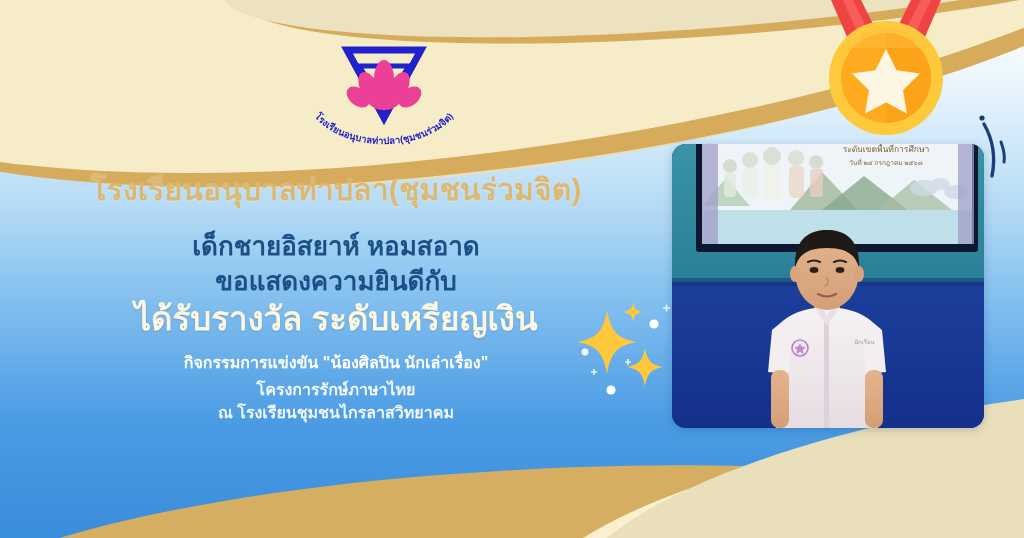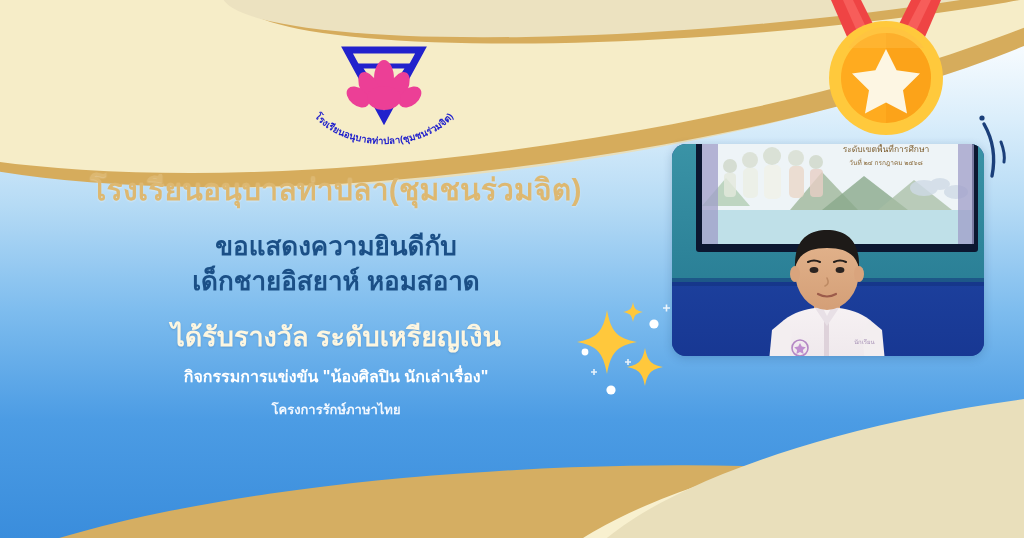--- a/index.html
+++ b/index.html
@@ -89,54 +89,53 @@
   .medal-wrap{position:absolute;left:795px;top:-6px;width:200px;height:146px;}
 
   
   .sparkles{position:absolute;left:575px;top:296px;width:120px;height:120px;}
 
   
   .swoosh{position:absolute;left:952px;top:112px;width:74px;height:70px;}
 
   
   .photo-card{
-    position:absolute;left:672px;top:144px;width:312px;height:212px;
+    position:absolute;left:672px;top:144px;width:312px;height:284px;
     border-radius:14px;overflow:hidden;
     box-shadow:0 2px 10px rgba(20,50,90,.22);
     background:#1b3f96;
   }
   .photo-card svg{display:block;}
 
   
   .text-block{position:absolute;left:0px;top:172px;width:672px;text-align:center;}
 
   .t-school{
     font-size:30px;font-weight:bold;color:#ddb871;
     letter-spacing:.2px;line-height:1.18;
     text-shadow:0 1px 2px rgba(255,255,255,.35);
   }
   .t-congrat{
     margin-top:22px;
     font-size:26px;font-weight:bold;color:#1b4f86;
     line-height:1.34;
   }
   .t-award{
-    margin-top:22px;
-    font-size:27px;font-weight:bold;color:#fdf6e0;
+    font-size:33px;font-weight:bold;color:#fdf6e0;
     line-height:1.2;
     text-shadow:0 1px 2px rgba(30,80,140,.25);
   }
   .t-activity{
     margin-top:14px;
     font-size:16px;font-weight:bold;color:#ffffff;
     line-height:1.2;
   }
   .t-detail{
-    margin-top:14px;
-    font-size:13px;color:#f2f8ff;font-weight:bold;
+    margin-top:7px;
+    font-size:16px;color:#f2f8ff;font-weight:bold;
     line-height:1.42;
   }
   .t-detail div{white-space:nowrap;}
 </style>
 </head>
 <body>
 
 <div class="stage">
 
   <div class="bg-gradient"></div>
@@ -318,23 +317,24 @@
         <path d="M88 12 h7 M91.5 8.5 v7"></path>
         <path d="M16 76 h6 M19 73 v6"></path>
         <path d="M50 66 h6 M53 63 v6"></path>
       </g>
     </svg>
   </div>
 
   <div class="text-block">
     <div class="t-school">โรงเรียนอนุบาลท่าปลา(ชุมชนร่วมจิต)</div>
     <div class="t-congrat">
+      <div>เด็กชายอิสยาห์ หอมสอาด</div>
       <div>ขอแสดงความยินดีกับ</div>
-      <div>เด็กชายอิสยาห์ หอมสอาด</div>
     </div>
     <div class="t-award">ได้รับรางวัล ระดับเหรียญเงิน</div>
     <div class="t-activity">กิจกรรมการแข่งขัน "น้องศิลปิน นักเล่าเรื่อง"</div>
     <div class="t-detail">
       <div>โครงการรักษ์ภาษาไทย</div>
+      <div>ณ โรงเรียนชุมชนไกรลาสวิทยาคม</div>
     </div>
   </div>
 
 </div>
 
 </body></html>

